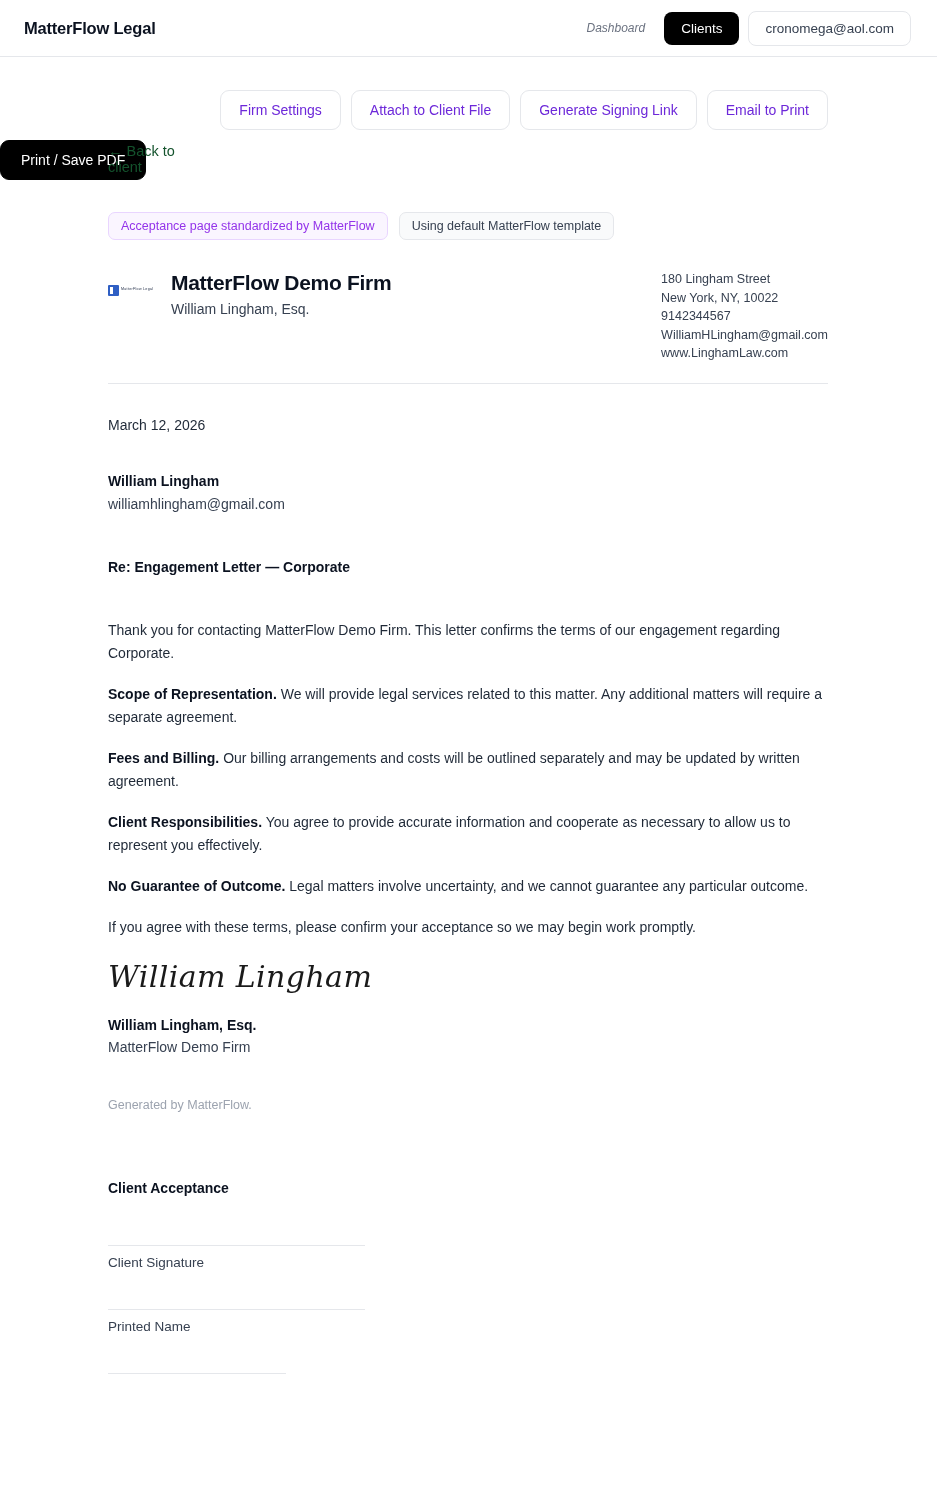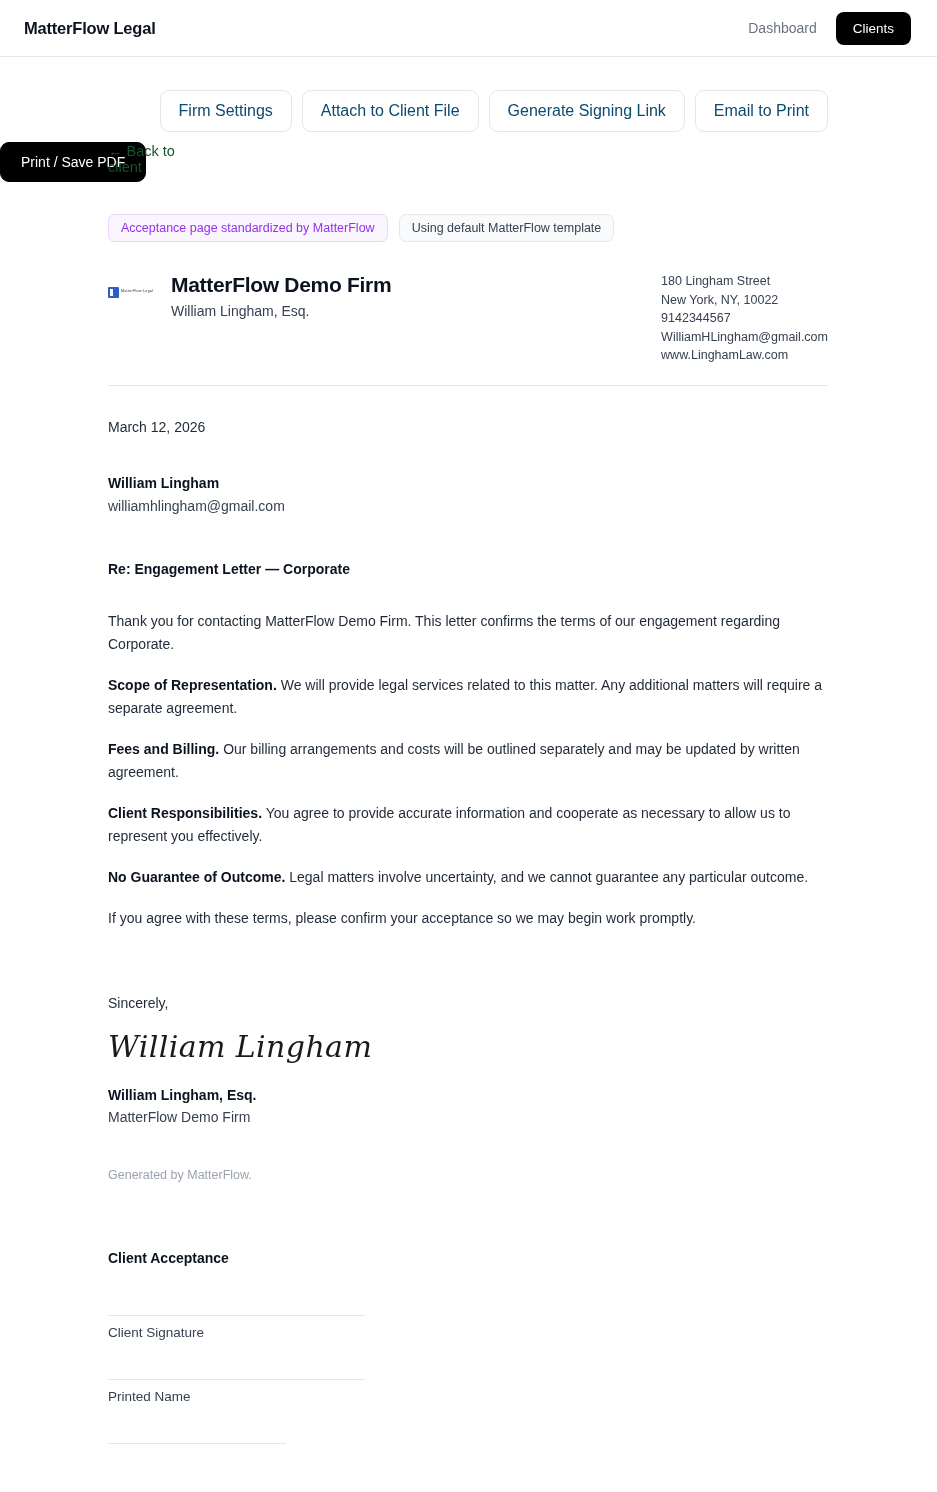--- a/index.html
+++ b/index.html
@@ -32,26 +32,27 @@
     font-weight: bold;
     letter-spacing: -0.2px;
     color: #0b1220;
   }
   .nav-right {
     display: flex;
     align-items: center;
     gap: 9px;
   }
   .nav-link {
-    font-size: 14px;
+    font-size: 12px;
     color: #6b7280;
     padding: 8px 10px;
     text-decoration: none;
     cursor: pointer;
     white-space: nowrap;
+    font-style: italic;
   }
   .nav-pill {
     font-size: 13.5px;
     background: #000000;
     color: #ffffff;
     border-radius: 8px;
     padding: 9px 17px;
     cursor: pointer;
     white-space: nowrap;
   }
@@ -83,22 +84,22 @@
     text-decoration: none;
     cursor: pointer;
   }
   .btn-row {
     display: flex;
     justify-content: flex-end;
     gap: 10px;
     padding-right: 109px;
   }
   .btn {
-    font-size: 16px;
-    color: #0c4a6e;
+    font-size: 14px;
+    color: #6d28d9;
     background: #ffffff;
     border: 1px solid #e5e7eb;
     border-radius: 9px;
     padding: 11px 18px;
     cursor: pointer;
     white-space: nowrap;
     font-family: "Liberation Sans", sans-serif;
   }
   .btn-row-2 {
     display: flex;
@@ -219,21 +220,21 @@
   .letter-date { margin-bottom: 33px; }
   .recipient-name {
     font-weight: bold;
     color: #0b1220;
   }
   .recipient-email { color: #374151; }
   .subject {
     font-weight: bold;
     color: #0b1220;
     margin-top: 40px;
-    margin-bottom: 29px;
+    margin-bottom: 40px;
   }
   .para { margin: 0 0 18px 0; }
   .para b { color: #0b1220; font-weight: bold; }
   .para-salutation { margin-bottom: 19px; }
 
   .closing { margin-top: 62px; }
   .signature-script {
     font-family: "DejaVu Serif", serif;
     font-style: italic;
     font-size: 30px;
@@ -284,20 +285,21 @@
   }
 </style>
 </head>
 <body>
 
 <div class="appbar">
   <div class="brand">MatterFlow Legal</div>
   <div class="nav-right">
     <a class="nav-link">Dashboard</a>
     <div class="nav-pill">Clients</div>
+    <div class="nav-user">cronomega@aol.com</div>
   </div>
 </div>
 
 <div class="toolbar">
   <a class="back-link">← Back to client</a>
   <div class="btn-row">
     <button class="btn">Firm Settings</button>
     <button class="btn">Attach to Client File</button>
     <button class="btn">Generate Signing Link</button>
     <button class="btn">Email to Print</button>
@@ -355,21 +357,20 @@
     <p class="para">
       <b>Client Responsibilities.</b>
       <span>You agree to provide accurate information and cooperate as necessary to allow us to represent you effectively.</span>
     </p>
     <p class="para">
       <b>No Guarantee of Outcome.</b>
       <span>Legal matters involve uncertainty, and we cannot guarantee any particular outcome.</span>
     </p>
     <p class="para">If you agree with these terms, please confirm your acceptance so we may begin work promptly.</p>
 
-    <div class="closing">Sincerely,</div>
     <div class="signature-script">William Lingham</div>
     <div class="sign-name">William Lingham, Esq.</div>
     <div class="sign-firm">MatterFlow Demo Firm</div>
 
     <div class="generated">Generated by MatterFlow.</div>
   </div>
 
   <div class="acceptance">
     <div class="acceptance-title">Client Acceptance</div>
 

